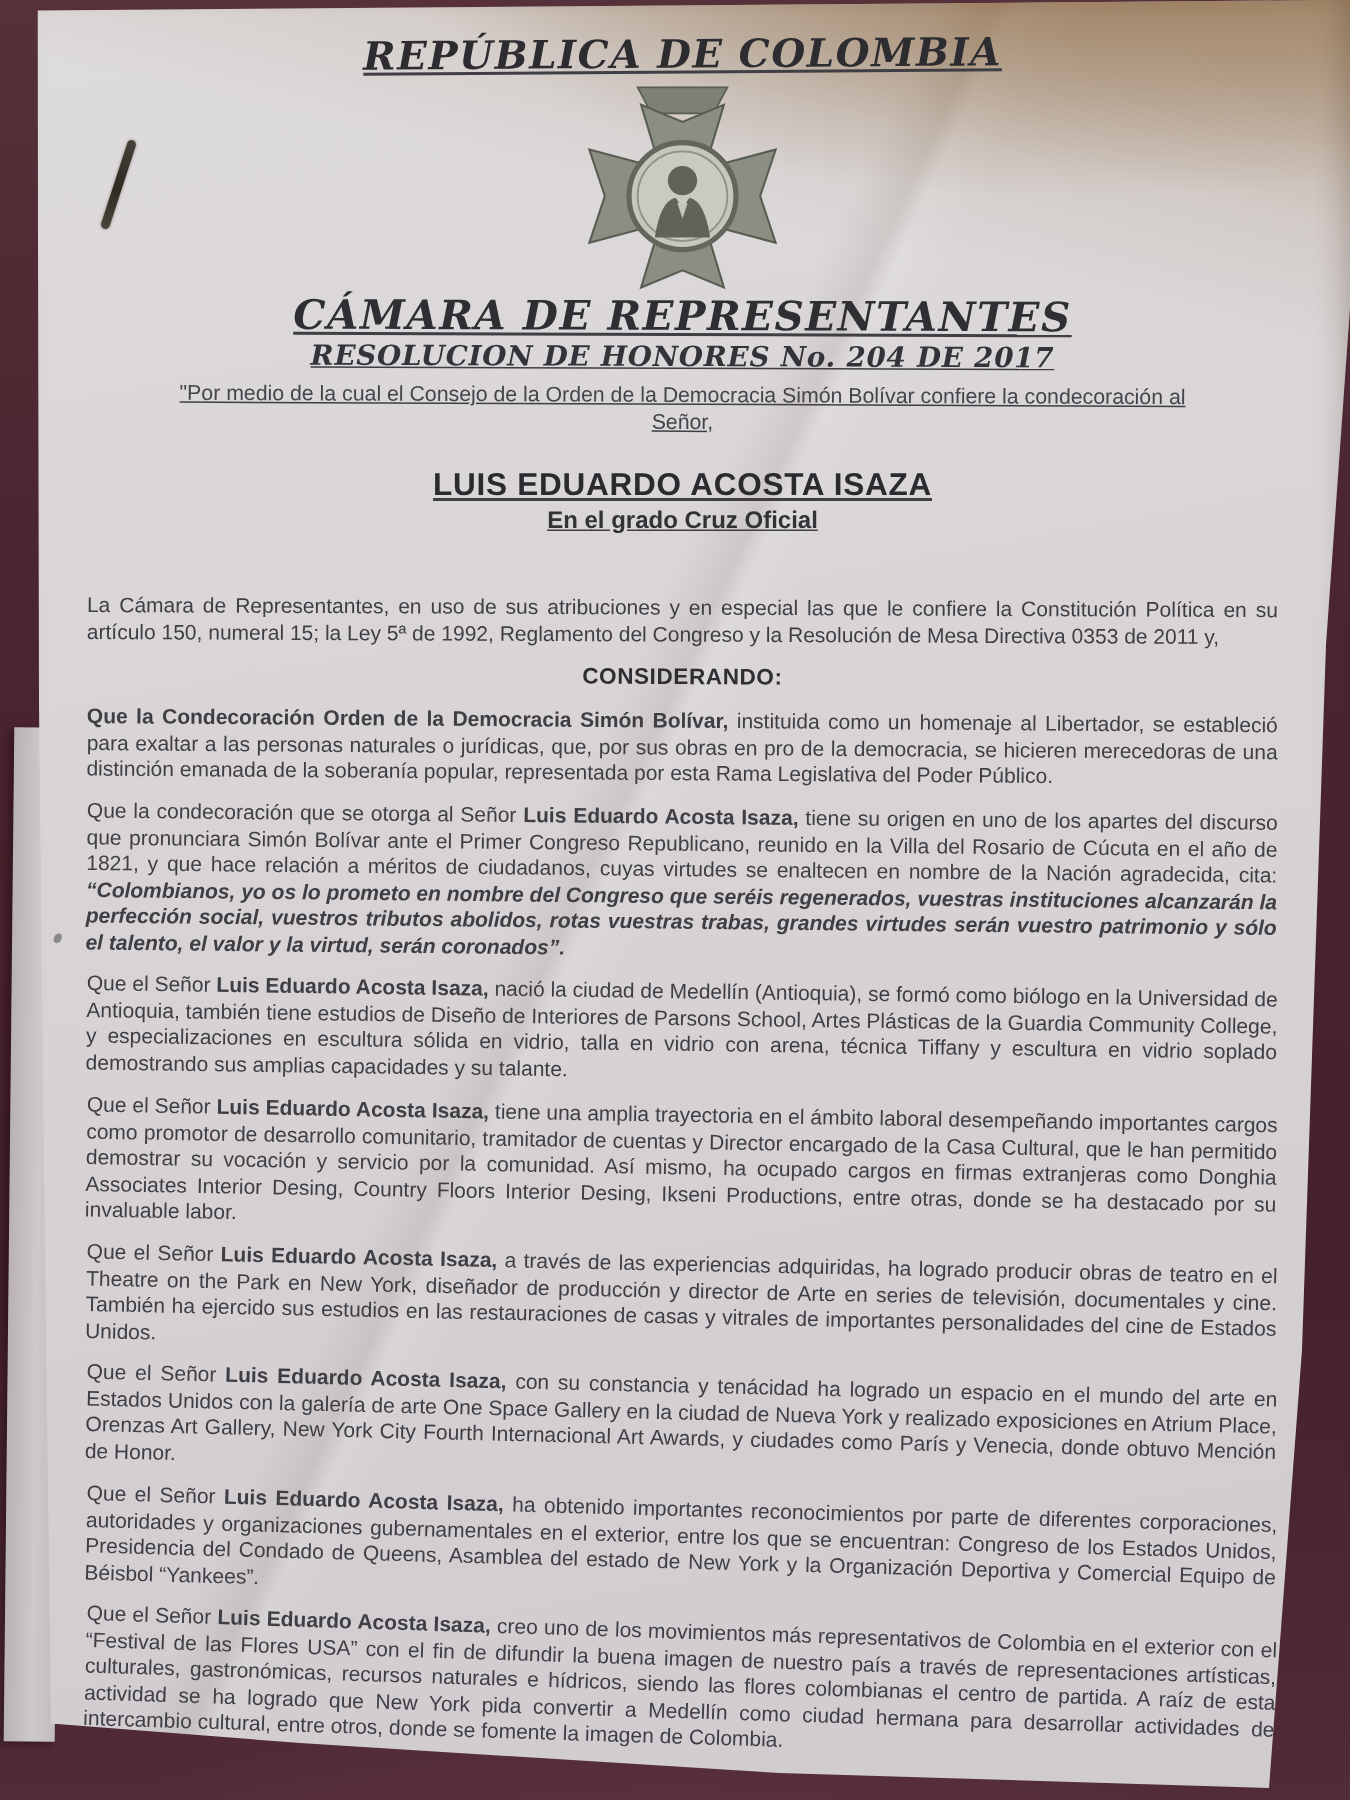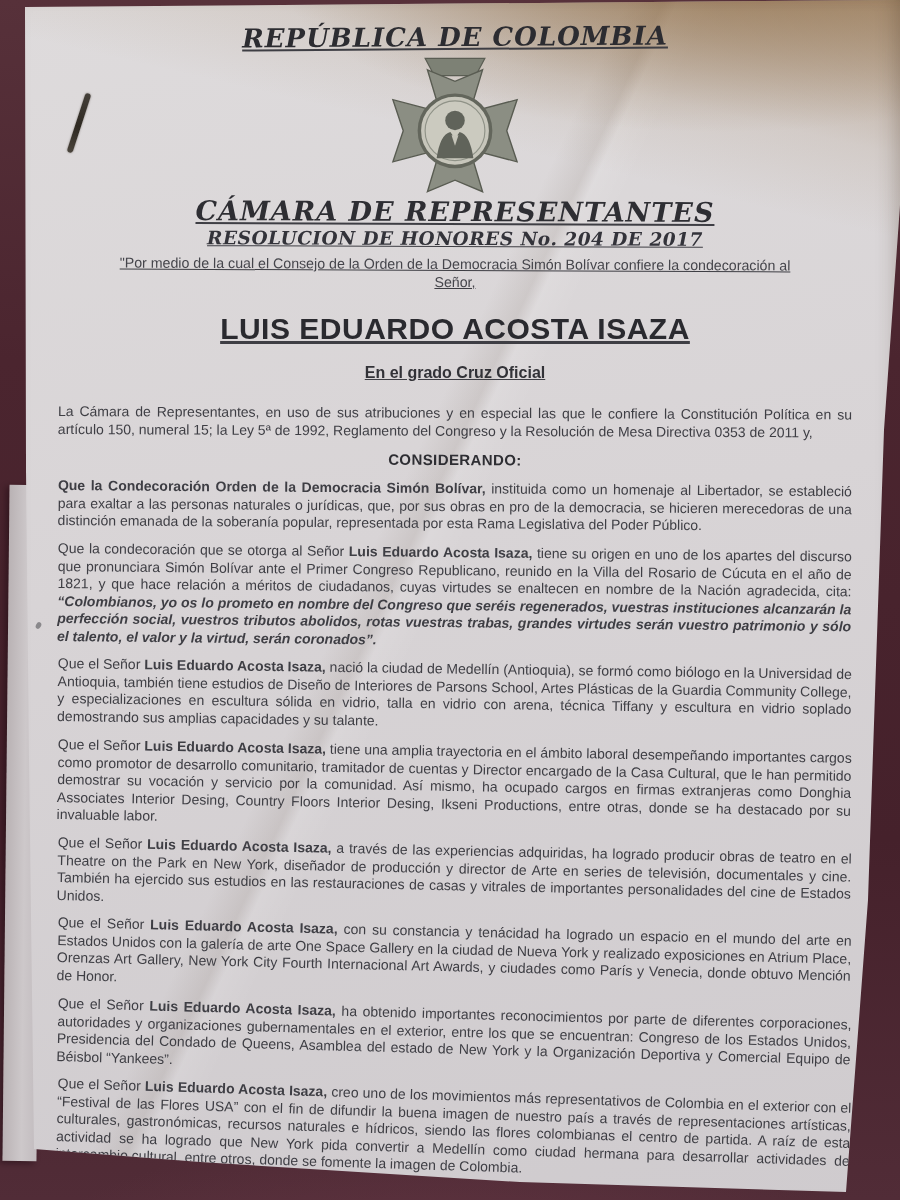--- a/index.html
+++ b/index.html
@@ -48,23 +48,23 @@
   .emblem{margin:4px auto 0 auto;width:152px;height:138px;}
   .chamber-title{
     font-family:"DejaVu Serif", serif;font-style:italic;font-weight:700;
     font-size:27px;letter-spacing:1px;color:#2e2e33;margin-top:2px;transform:rotate(0.2deg);
   }
   .resolution-title{
     font-family:"DejaVu Serif", serif;font-style:italic;font-weight:700;
     font-size:18.5px;letter-spacing:0.5px;color:#33333a;margin-top:1px;transform:rotate(0.2deg);
   }
   .preamble{font-size:14.2px;line-height:17.5px;margin-top:7px;color:#45454b;transform:rotate(0.25deg);}
-  .honoree{font-size:30px;font-weight:700;letter-spacing:0.5px;color:#2a2a2f;margin-top:21px;}
-  .grade{font-size:16px;font-weight:700;color:#323237;margin-top:18px;}
-  .doc-body{margin-top:21px;font-size:14px;line-height:17.5px;text-align:justify;}
+  .honoree{font-size:21px;font-weight:700;letter-spacing:0.5px;color:#2a2a2f;margin-top:21px;}
+  .grade{font-size:16px;font-weight:700;color:#323237;margin-top:3px;}
+  .doc-body{margin-top:38px;font-size:14px;line-height:17.5px;text-align:justify;}
   .doc-body p{margin:0 0 10.5px 0;transform-origin:0 0;}
   .intro{transform:rotate(0.25deg);}
   .considerando{text-align:center;font-weight:700;font-size:15px;letter-spacing:0.4px;color:#2e2e33;
     margin:0 0 10.5px 0;transform:rotate(0.3deg);transform-origin:0 0;}
   p.b1{transform:rotate(0.45deg);}
   p.b2{transform:rotate(0.60deg);}
   p.b3{transform:rotate(0.80deg);}
   p.b4{transform:rotate(1.00deg);}
   p.b5{transform:rotate(1.20deg);}
   p.b6{transform:rotate(1.35deg);}

